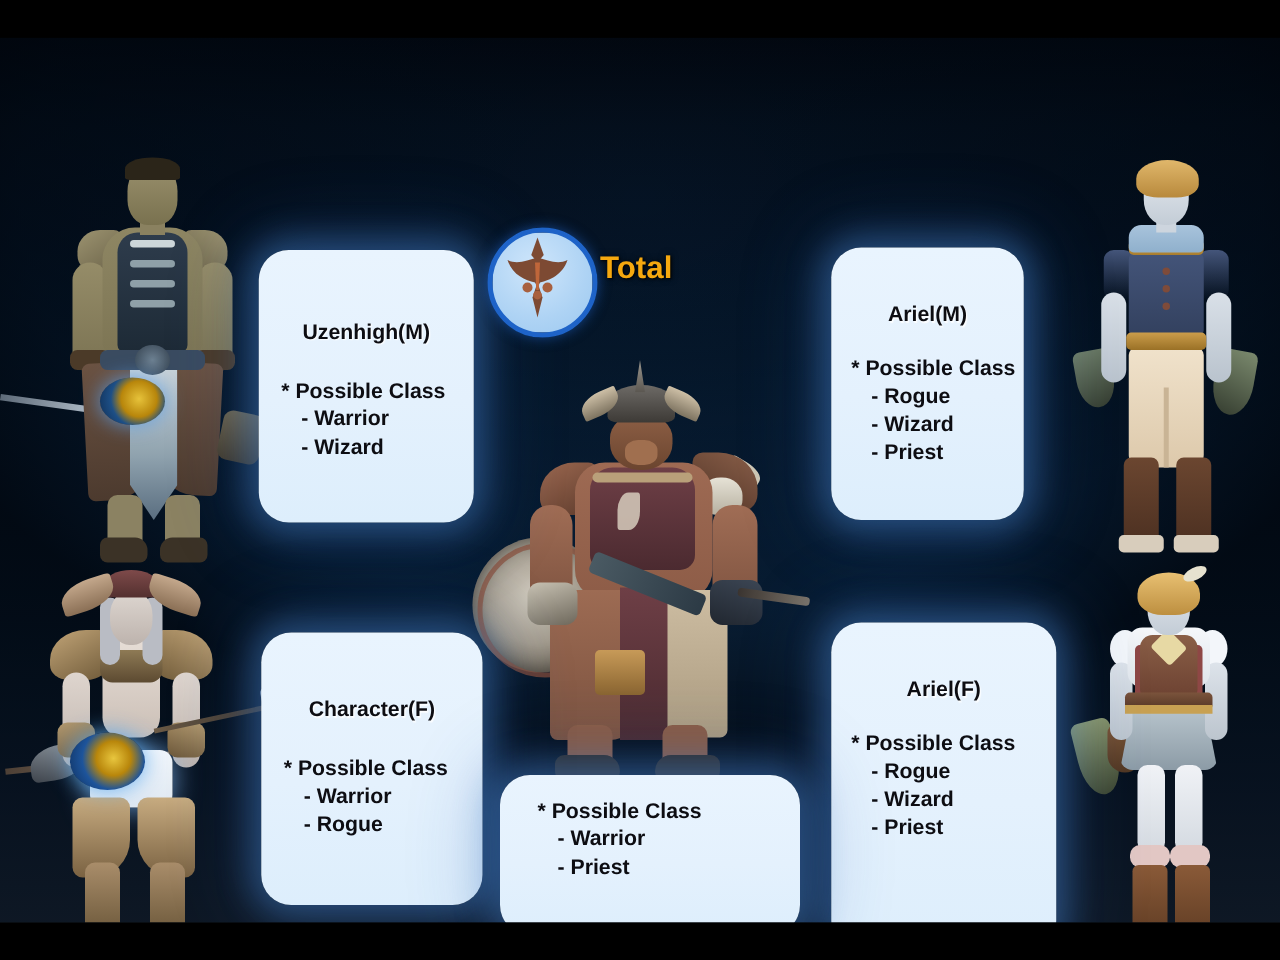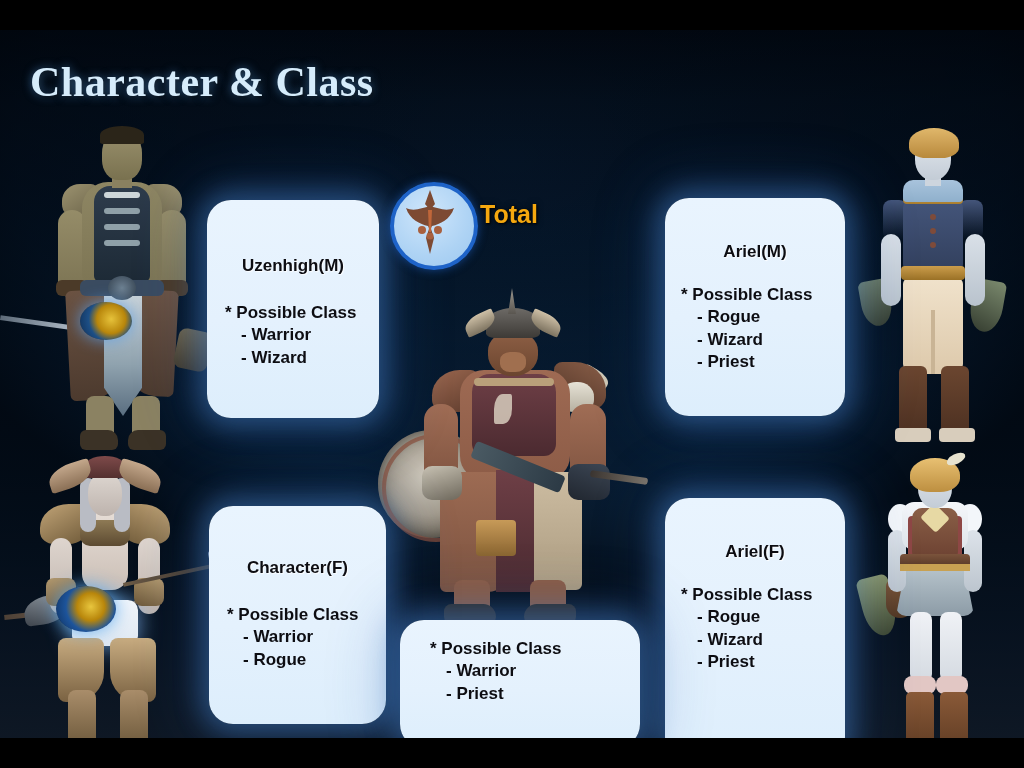--- a/index.html
+++ b/index.html
@@ -83,21 +83,21 @@
   .card .clist .it{white-space:pre;}
 
   #card-uzm{left:207px;top:170px;width:172px;height:218px;}
   #card-uzm .cname{margin-top:56px;}
   #card-uzm .clist{margin-top:26px;padding-left:18px;}
 
   #card-uzf{left:209px;top:476px;width:177px;height:218px;}
   #card-uzf .cname{margin-top:52px;}
   #card-uzf .clist{margin-top:26px;padding-left:18px;}
 
-  #card-arm{left:665px;top:168px;width:180px;height:218px;}
+  #card-arm{left:665px;top:168px;width:154px;height:218px;}
   #card-arm .cname{margin-top:44px;}
   #card-arm .clist{margin-top:22px;padding-left:16px;}
 
   #card-arf{left:665px;top:468px;width:180px;height:262px;}
   #card-arf .cname{margin-top:44px;}
   #card-arf .clist{margin-top:22px;padding-left:16px;}
 
   #card-hal{left:400px;top:590px;width:240px;height:128px;}
   #card-hal .cname{margin-top:12px;}
   #card-hal .clist{margin-top:18px;padding-left:30px;}
@@ -393,21 +393,20 @@
       <div class="belt"></div>
       <div class="beltg"></div>
       <div class="legL"></div>
       <div class="legR"></div>
       <div class="cuffL"></div>
       <div class="cuffR"></div>
       <div class="bootL"></div>
       <div class="bootR"></div>
     </div>
 
-    <div id="title">Character &amp; Class</div>
 
     <div id="emblem">
       <svg width="72" height="72" viewBox="0 0 72 72">
         <g fill="#7d4a33">
           <path d="M36 4 L41 18 L36 24 L31 18 Z"></path>
           <path d="M36 20 C44 22 52 26 60 22 C56 34 46 38 38 40 L36 44 L34 40 C26 38 16 34 12 22 C20 26 28 22 36 20 Z"></path>
           <path d="M36 40 L40 52 L36 68 L32 52 Z"></path>
         </g>
         <g fill="#a8603f">
           <circle cx="28" cy="44" r="4"></circle>

